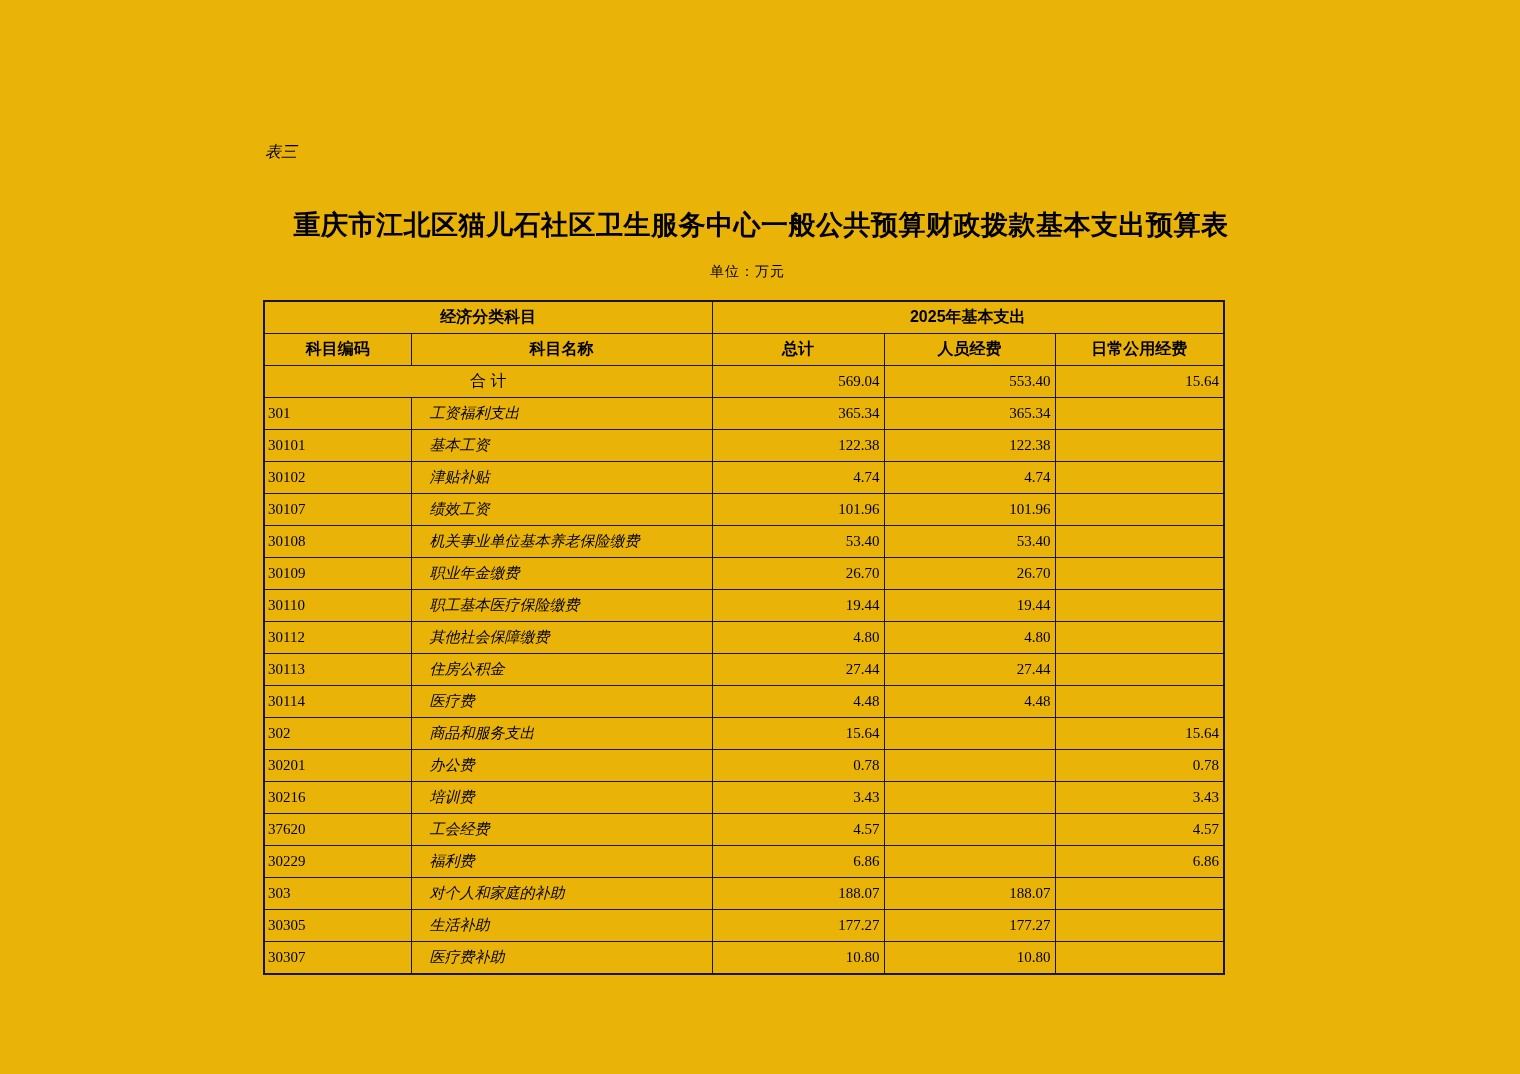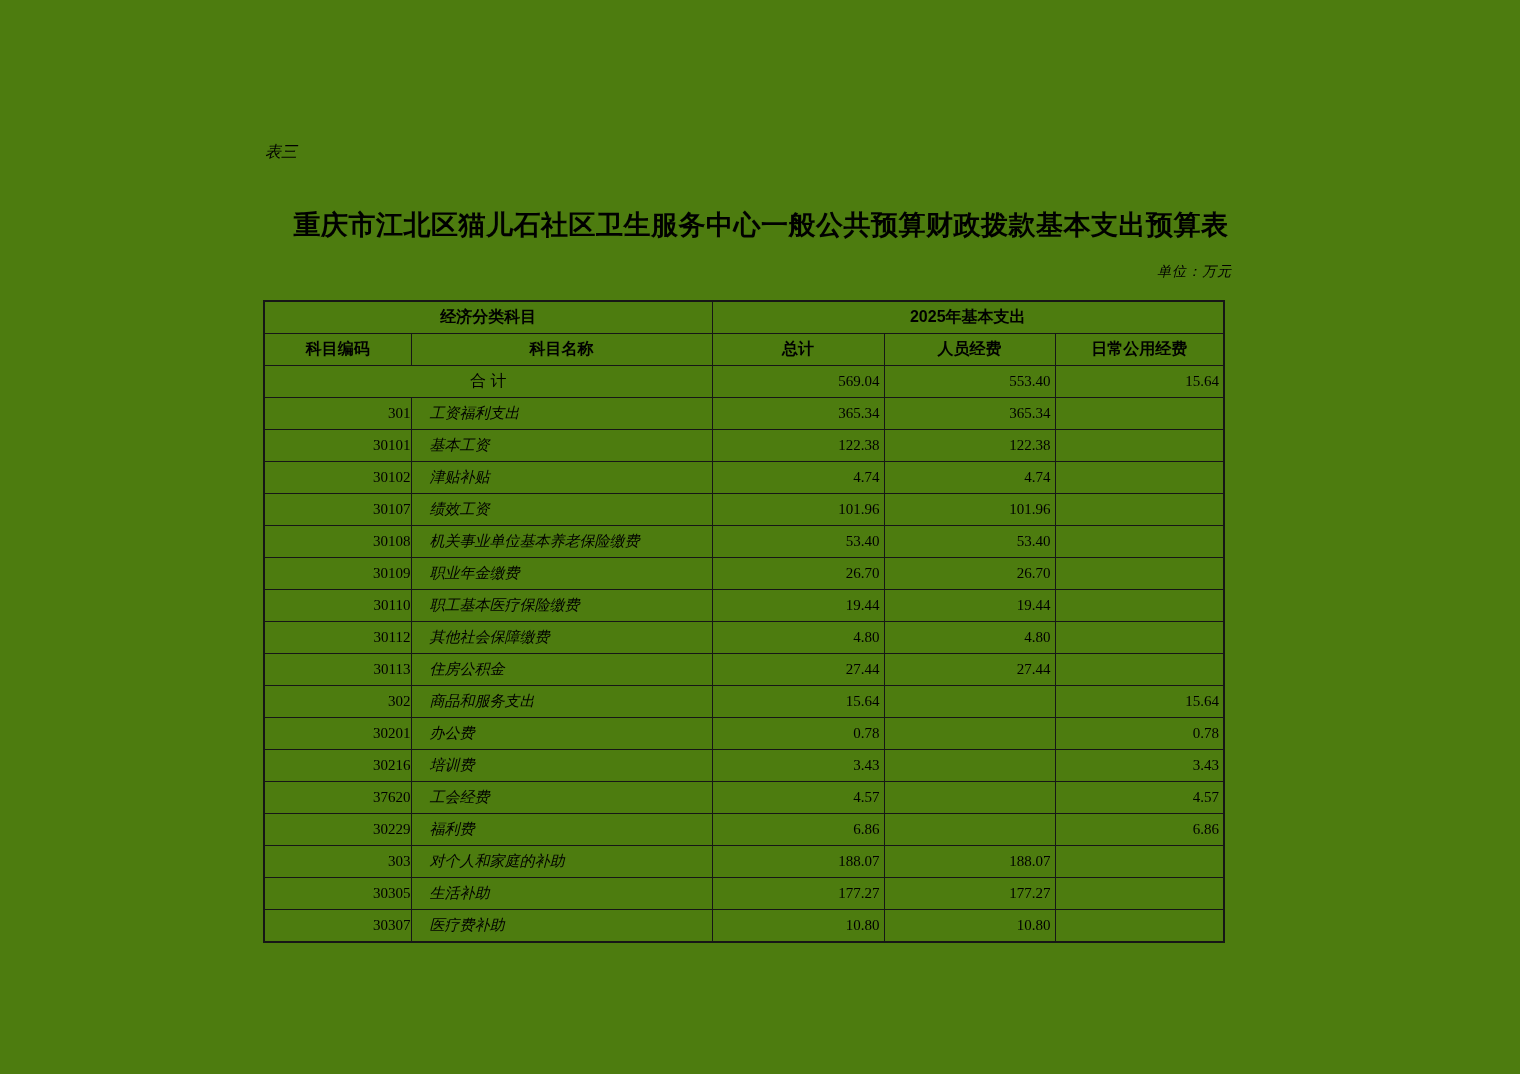--- a/index.html
+++ b/index.html
@@ -5,21 +5,21 @@
   html, body { margin: 0; padding: 0; }
   body {
     width: 1520px; height: 1074px;
     background: #ffffff; overflow: hidden;
     font-family: "Liberation Serif", serif;
     color: #000;
   }
   .page {
     position: relative;
     width: 1520px; height: 1074px;
-    background: #4d7c0f;
+    background: #eab308;
   }
   .table-label {
     position: absolute;
     left: 265px; top: 142px;
     font-size: 16px;
     font-style: italic;
   }
   .doc-title {
     position: absolute;
     left: 233px; top: 189px;
@@ -28,23 +28,22 @@
     text-align: center;
     font-size: 27px;
     font-weight: bold;
     letter-spacing: 0.5px;
     font-family: "Liberation Serif", serif;
   }
   .unit-note {
     position: absolute;
     left: 263px; top: 263px;
     width: 969px;
-    text-align: right;
+    text-align: center;
     font-size: 14px;
-    font-style: italic;
     letter-spacing: 1px;
   }
   table.budget {
     position: absolute;
     left: 263px; top: 300px;
     width: 960px;
     border-collapse: collapse;
     table-layout: fixed;
     border: 2px solid #161616;
   }
@@ -56,21 +55,21 @@
     vertical-align: middle;
     height: 31px;
   }
   .budget thead th {
     font-family: "Liberation Sans", sans-serif;
     font-weight: bold;
     font-size: 16px;
     text-align: center;
   }
   .budget td { font-size: 15px; }
-  .budget td.code { text-align: right; padding-left: 3px; }
+  .budget td.code { text-align: left; padding-left: 3px; }
   .budget td.name { text-align: left; padding-left: 18px; font-style: italic; }
   .budget td.num  { text-align: right; padding-right: 4px; }
   .budget tr.total-row td { font-weight: normal; }
   .budget tr.total-row td.label {
     text-align: center;
     font-family: "Liberation Sans", sans-serif;
     font-size: 16px;
   }
 </style>
 </head>
@@ -169,20 +168,27 @@
     <td class="num"></td>
   </tr>
         <tr>
     <td class="code">30113</td>
     <td class="name">住房公积金</td>
     <td class="num">27.44</td>
     <td class="num">27.44</td>
     <td class="num"></td>
   </tr>
         <tr>
+    <td class="code">30114</td>
+    <td class="name">医疗费</td>
+    <td class="num">4.48</td>
+    <td class="num">4.48</td>
+    <td class="num"></td>
+  </tr>
+        <tr>
     <td class="code">302</td>
     <td class="name">商品和服务支出</td>
     <td class="num">15.64</td>
     <td class="num"></td>
     <td class="num">15.64</td>
   </tr>
         <tr>
     <td class="code">30201</td>
     <td class="name">办公费</td>
     <td class="num">0.78</td>

